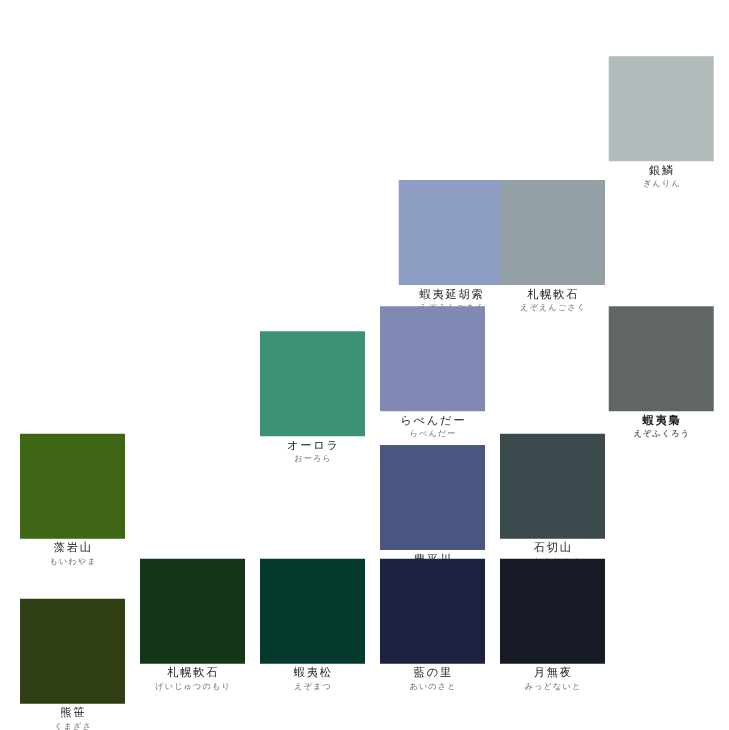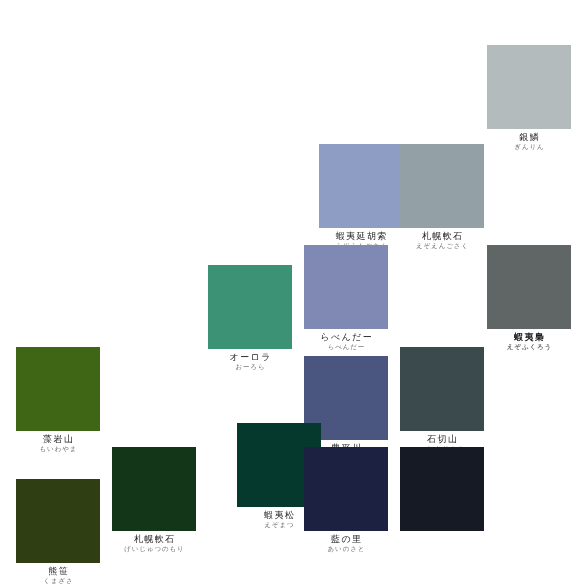--- a/index.html
+++ b/index.html
@@ -126,31 +126,35 @@
           <span class="swatch-reading">くまざさ</span>
         </div>
       </div>
       <div class="swatch-cell" style="left: 112px; top: 447px;">
         <div class="swatch-chip" style="background: rgb(19, 54, 24);"></div>
         <div class="swatch-labels">
           <span class="swatch-name">札幌軟石</span>
           <span class="swatch-reading">げいじゅつのもり</span>
         </div>
       </div>
-      <div class="swatch-cell" style="left: 208px; top: 423px; margin-left: 29px;">
+      <div class="swatch-cell" style="left: 208px; top: 447px;">
         <div class="swatch-chip" style="background: rgb(5, 57, 45);"></div>
         <div class="swatch-labels">
           <span class="swatch-name">蝦夷松</span>
           <span class="swatch-reading">えぞまつ</span>
         </div>
       </div>
       <div class="swatch-cell" style="left: 304px; top: 447px;">
         <div class="swatch-chip" style="background: rgb(28, 33, 66);"></div>
         <div class="swatch-labels">
           <span class="swatch-name">藍の里</span>
           <span class="swatch-reading">あいのさと</span>
         </div>
       </div>
       <div class="swatch-cell" style="left: 400px; top: 447px;">
         <div class="swatch-chip" style="background: rgb(21, 26, 36);"></div>
+        <div class="swatch-labels">
+          <span class="swatch-name">月無夜</span>
+          <span class="swatch-reading">みっどないと</span>
+        </div>
       </div>
     </div>
 </div>
 
 </body></html>

